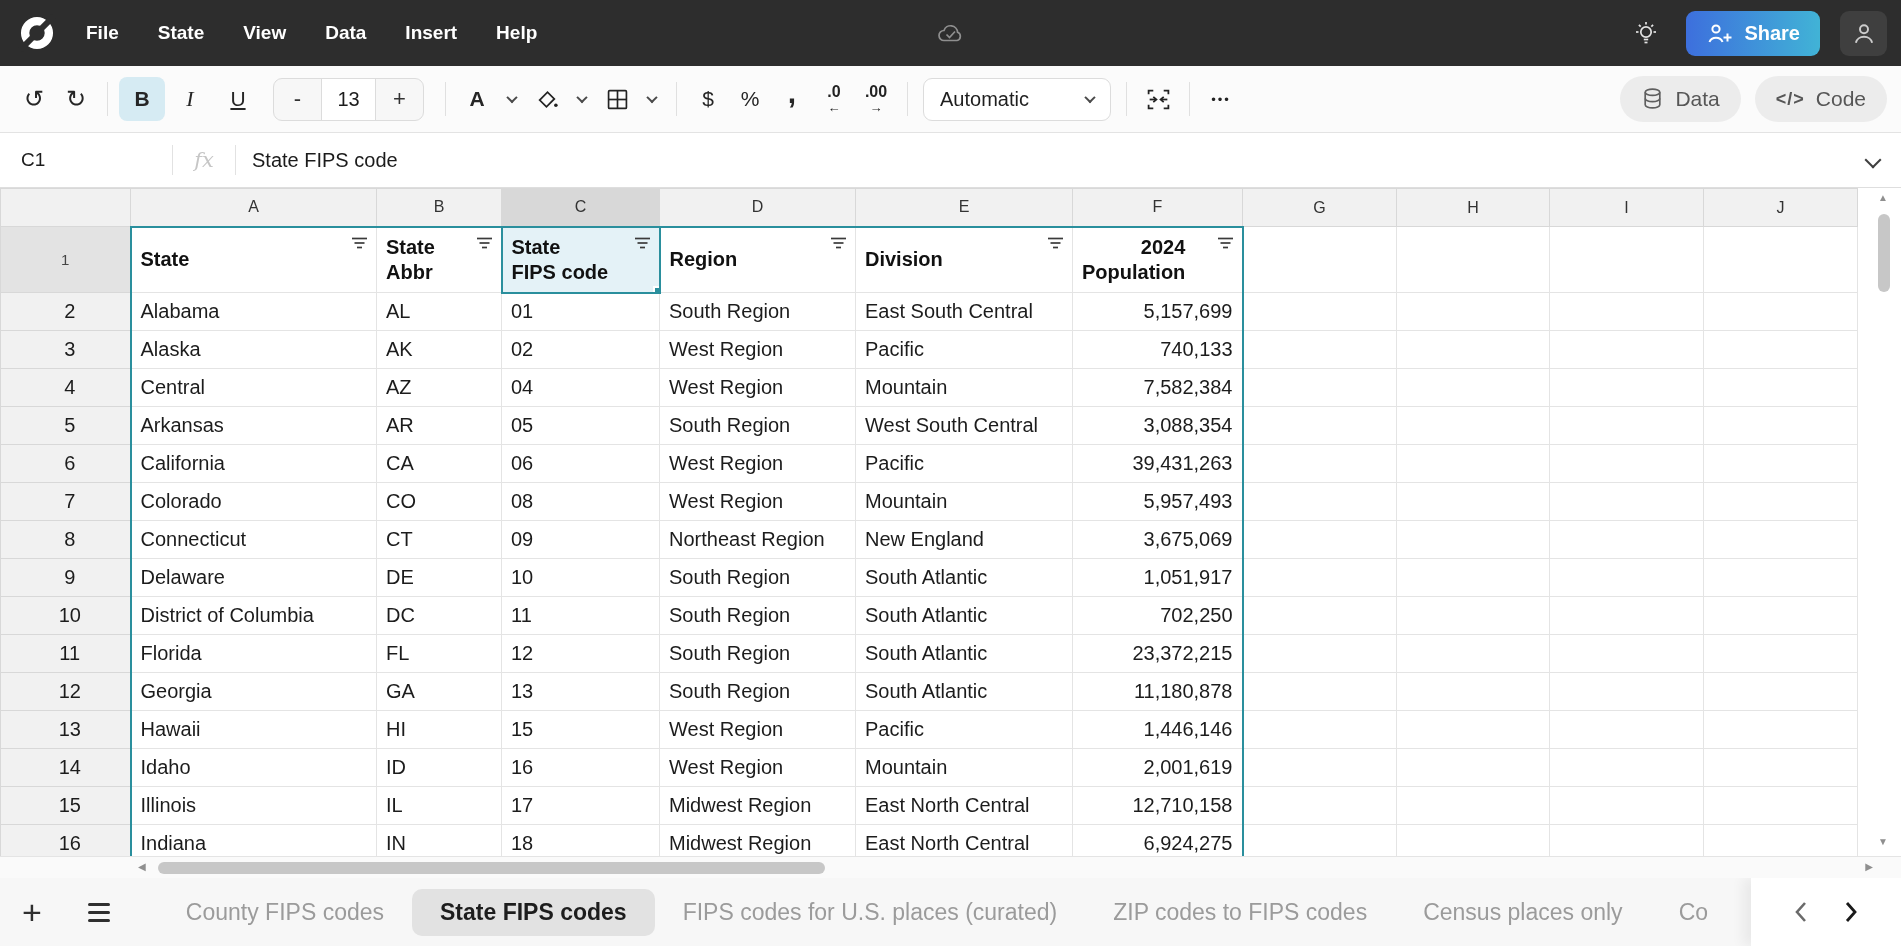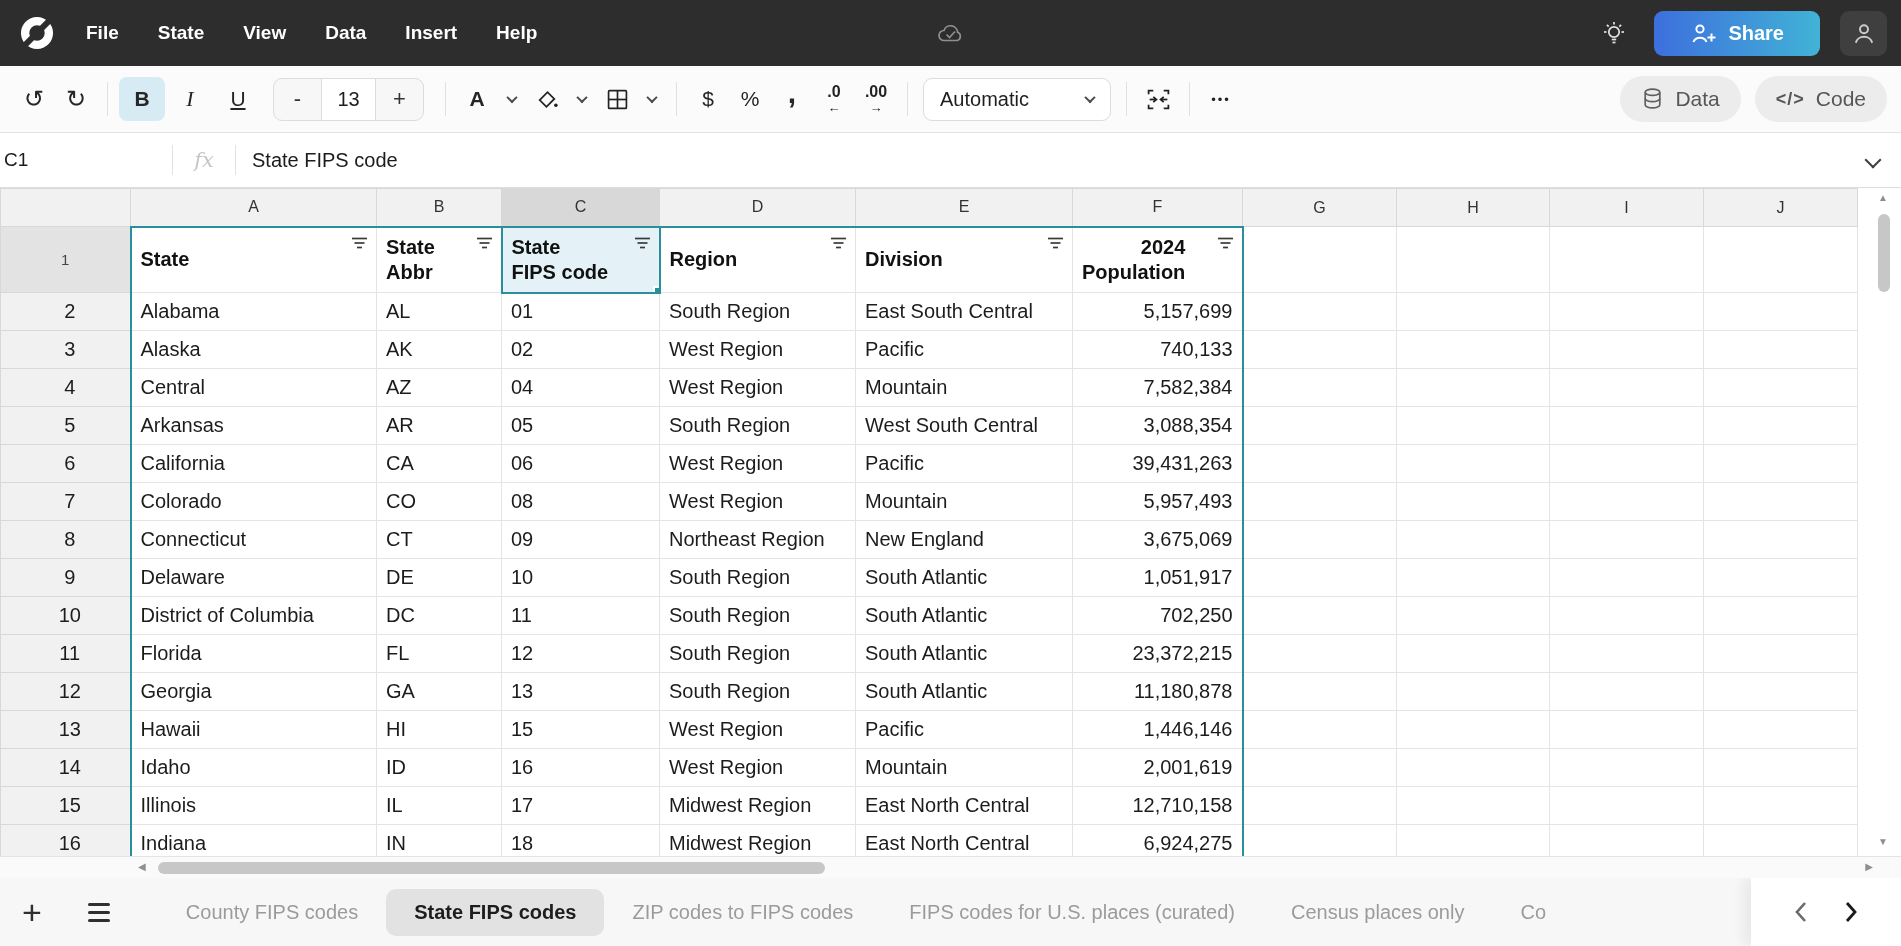--- a/index.html
+++ b/index.html
@@ -8,21 +8,21 @@
   svg { display:block; }
 
   
   .topbar { position:absolute; top:0; left:0; right:0; height:66px; background:#2d2d2d; display:flex; align-items:center; padding:0 14px; }
   .logo { width:38px; height:38px; margin-left:4px; flex:0 0 auto; }
   .menus { display:flex; gap:39px; margin-left:30px; }
   .menu-item { color:#fff; font-size:19px; font-weight:600; cursor:default; }
   .doc-title-wrap { position:absolute; left:50%; transform:translateX(-50%); display:flex; align-items:center; gap:14px; }
   .doc-title { color:#fff; font-size:21px; font-weight:700; white-space:nowrap; }
   .top-right { margin-left:auto; display:flex; align-items:center; gap:20px; }
-  .share-btn { height:45px; padding:0 36px; border:none; border-radius:9px; display:flex; align-items:center; gap:11px;
+  .share-btn { height:45px; padding:0 20px; border:none; border-radius:9px; display:flex; align-items:center; gap:11px;
     background:linear-gradient(90deg,#3d6fdd,#41b3d6); color:#fff; font-size:20px; font-weight:700; font-family:inherit; cursor:pointer; }
   .avatar-btn { width:47px; height:45px; border-radius:9px; background:#3f3f3f; display:flex; align-items:center; justify-content:center; cursor:pointer; }
   .bulb-btn { display:flex; align-items:center; justify-content:center; width:40px; height:40px; cursor:pointer; }
 
   
   .toolbar { position:absolute; top:66px; left:0; right:0; height:67px; background:#fbfbfb; border-bottom:1px solid #e3e3e3;
     display:flex; align-items:center; padding:0 14px; gap:2px; }
   .tb-btn { min-width:46px; height:44px; border-radius:8px; display:flex; align-items:center; justify-content:center;
     font-size:21px; color:#262626; cursor:pointer; background:transparent; border:none; font-family:inherit; }
   .tb-btn.narrow { min-width:40px; }
@@ -43,21 +43,21 @@
   .auto-select { height:43px; min-width:188px; border:1px solid #dcdcdc; border-radius:9px; background:#fff; display:flex; align-items:center;
     justify-content:space-between; padding:0 16px; font-size:20px; color:#1f1f1f; margin:0 4px; cursor:pointer; }
   .more-dots { font-size:13px; letter-spacing:2px; color:#222; }
   .tb-right { margin-left:auto; display:flex; gap:14px; }
   .pill-btn { height:46px; border-radius:999px; background:#ececec; border:none; display:flex; align-items:center; gap:11px; padding:0 21px;
     font-size:21px; color:#565656; font-weight:500; font-family:inherit; cursor:pointer; }
   .code-glyph { font-size:18px; font-weight:600; letter-spacing:1px; }
 
   
   .formula-bar { position:absolute; top:133px; left:0; right:0; height:55px; background:#fff; border-bottom:1px solid #dedede; display:flex; align-items:center; }
-  .cell-ref { width:172px; padding-left:4px; font-size:19px; color:#1b1b1b; }
+  .cell-ref { width:172px; padding-left:21px; font-size:19px; color:#1b1b1b; }
   .fb-div { width:1px; height:30px; background:#e2e2e2; }
   .fx { width:62px; text-align:center; font-family:"DejaVu Serif",serif; font-style:italic; font-size:21px; color:#c6c6c6; }
   .fb-value { padding-left:16px; font-size:20px; color:#1b1b1b; flex:1; }
   .fb-chev { margin-right:22px; width:12px; height:12px; border-right:2px solid #3f3f3f; border-bottom:2px solid #3f3f3f; transform:rotate(45deg); cursor:pointer; }
 
   
   .grid { position:absolute; top:188px; left:0; width:1901px; height:668px; overflow:hidden; background:#fff; }
   table.sheet { border-collapse:collapse; table-layout:fixed; width:1857px; }
   .sheet th, .sheet td { border:1px solid #e4e4e4; overflow:hidden; }
   .sheet th { height:38px; background:#f1f1f1; border-color:#d8d8d8; font-weight:400; font-size:16px; color:#333; text-align:center; }
@@ -87,21 +87,21 @@
   .vs-arrow { position:absolute; left:3px; font-size:10px; color:#8f8f8f; cursor:pointer; }
   .vs-up { top:0; } .vs-down { top:644px; }
   .vs-thumb { position:absolute; top:22px; left:3px; width:12px; height:78px; border-radius:6px; background:#c7c7c7; cursor:pointer; }
 
   
   .tabbar { position:absolute; top:878px; left:0; right:0; height:68px; background:#f7f7f7; display:flex; align-items:center; overflow:hidden; }
   .add-sheet { margin-left:22px; font-size:34px; font-weight:300; color:#2f2f2f; line-height:1; cursor:pointer; }
   .sheet-list-btn { margin-left:46px; display:flex; flex-direction:column; gap:5px; cursor:pointer; }
   .sheet-list-btn i { display:block; width:22px; height:3px; background:#2f2f2f; border-radius:2px; }
   .tabs { display:flex; align-items:center; margin-left:48px; }
-  .tab { padding:0 28px; height:47px; display:flex; align-items:center; border-radius:10px; font-size:20px; color:#9b9b9b; font-weight:500; white-space:nowrap; cursor:pointer; }
+  .tab { padding:0 28px; height:47px; display:flex; align-items:center; border-radius:10px; font-size:23px; color:#9b9b9b; font-weight:500; white-space:nowrap; cursor:pointer; }
   .tab.active { background:#e2e2e2; color:#1d1d1d; font-weight:600; }
   .tab-nav { position:absolute; right:0; top:0; height:68px; width:150px; background:#fff; box-shadow:-8px 0 12px rgba(0,0,0,0.06);
     display:flex; align-items:center; justify-content:center; gap:36px; z-index:10; }
   .nav-chev { cursor:pointer; }
 </style>
 </head>
 <body>
 
 <div class="topbar">
   <svg class="logo" viewBox="0 0 32 32">
@@ -583,23 +583,23 @@
     <i></i>
       <i></i>
       <i></i>
   </span>
   <div class="tabs">
 
       <span class="tab">County FIPS codes</span>
 
       <span class="tab active">State FIPS codes</span>
 
+      <span class="tab">FIPS codes for U.S. places (curated)</span>
+
       <span class="tab">ZIP codes to FIPS codes</span>
-
-      <span class="tab">FIPS codes for U.S. places (curated)</span>
 
       <span class="tab">Census places only</span>
 
       <span class="tab">Co</span>
     </div>
   <div class="tab-nav">
     <svg class="nav-chev" width="15" height="24" viewBox="0 0 15 24">
       <polyline points="12,3 4,12 12,21" fill="none" stroke="#6a6a6a" stroke-width="2.6"></polyline>
     </svg>
     <svg class="nav-chev" width="15" height="24" viewBox="0 0 15 24">

